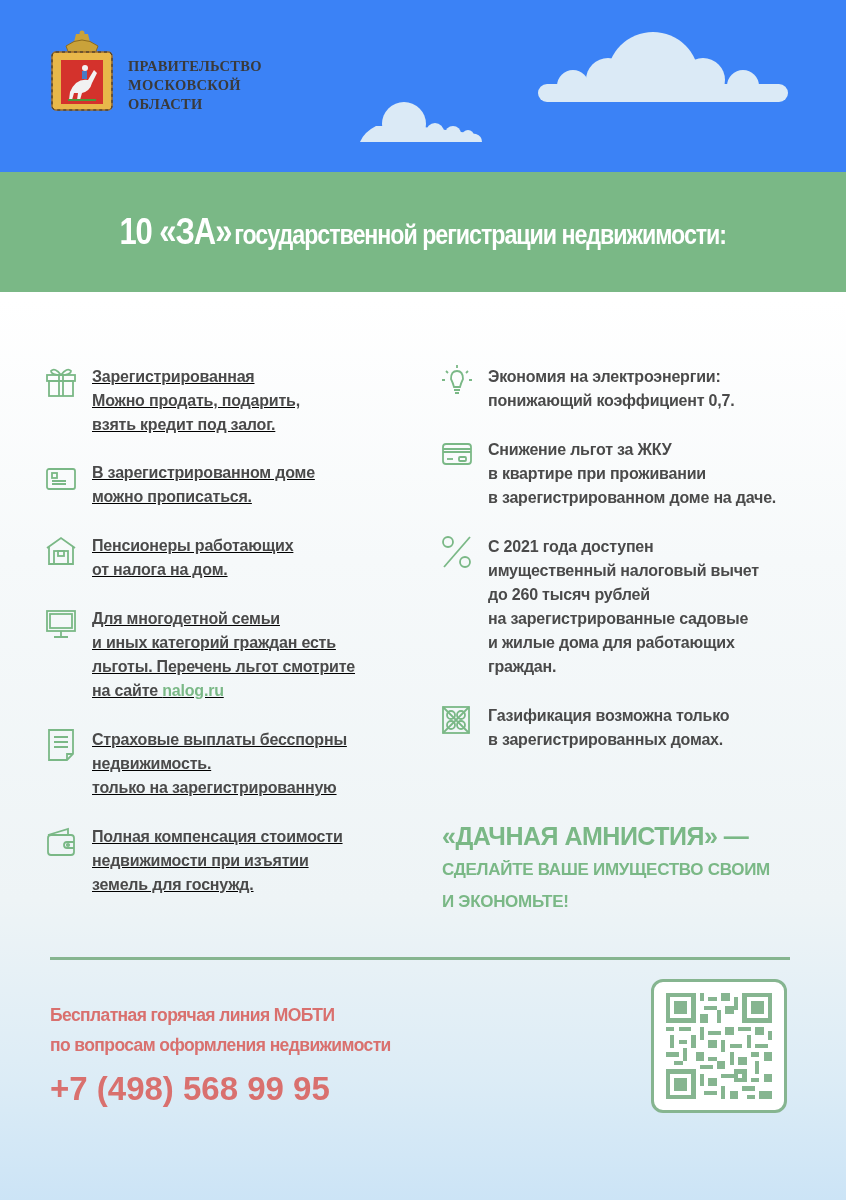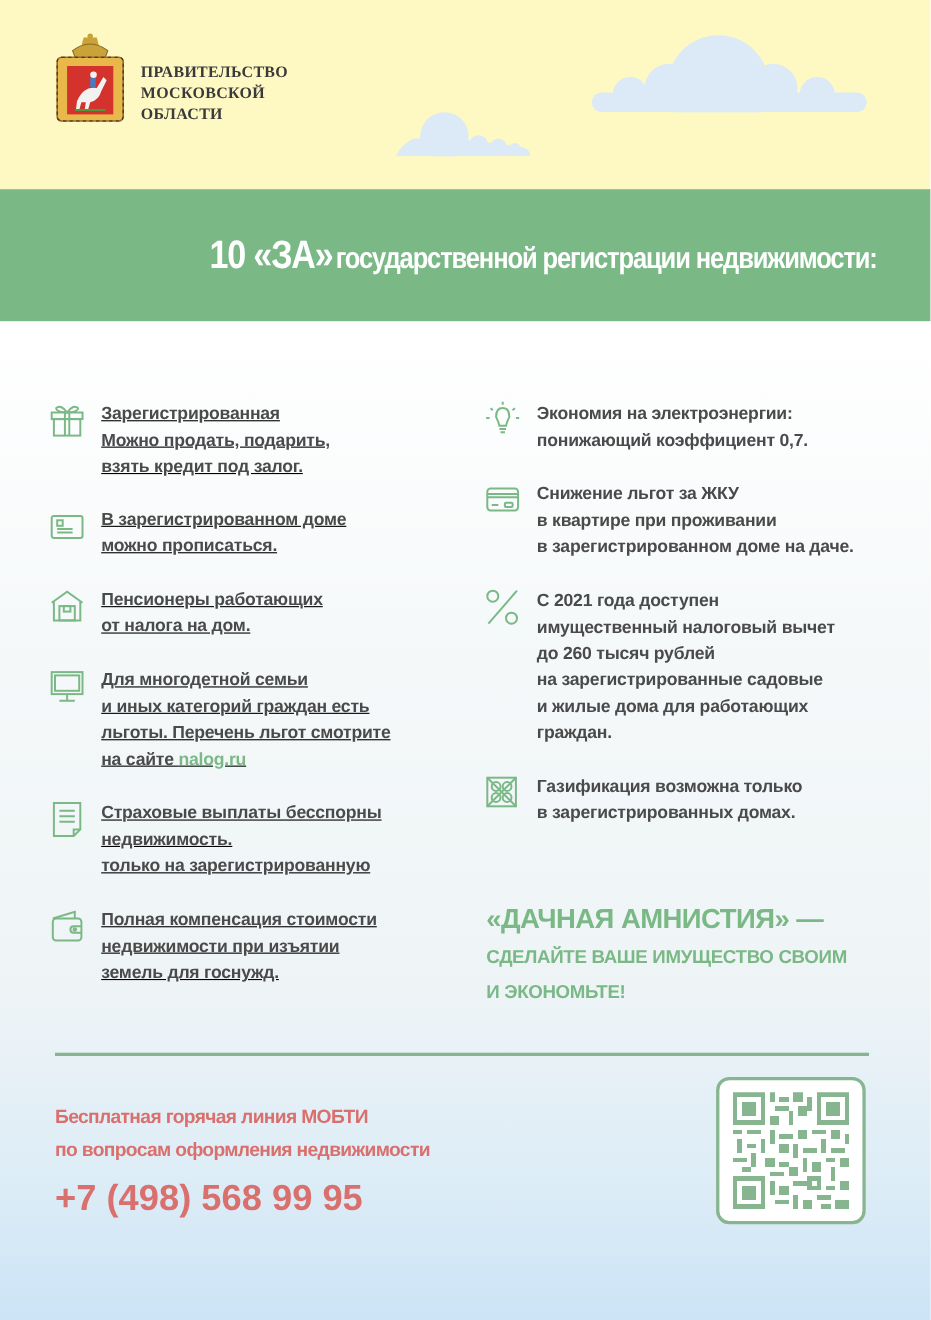--- a/index.html
+++ b/index.html
@@ -1,32 +1,32 @@
 <!DOCTYPE html>
 <html><head>
 <meta charset="utf-8">
 <style>
   html, body { margin: 0; padding: 0; }
   body {
     width: 846px; height: 1200px; position: relative; overflow: hidden;
     font-family: "Liberation Sans", sans-serif;
     background: linear-gradient(to bottom, #ffffff 0px, #ffffff 300px, #f6f9fa 560px, #eef4f6 900px, #dcecf6 1080px, #cce4f6 1200px);
   }
-  .header { position: absolute; left: 0; top: 0; width: 846px; height: 172px; background: #fef9c3; }
+  .header { position: absolute; left: 0; top: 0; width: 846px; height: 172px; background: #3b82f6; }
   .logo-emblem { position: absolute; left: 48px; top: 30px; width: 68px; height: 84px; }
   .logo-text {
     position: absolute; left: 128px; top: 57px;
     font-family: "Liberation Serif", serif; font-weight: bold; font-size: 14.5px;
     line-height: 19px; color: #3a3a3a; letter-spacing: 0.3px;
   }
   .logo-text div { white-space: nowrap; }
   .cloud { position: absolute; }
   .banner {
     position: absolute; left: 0; top: 172px; width: 846px; height: 120px;
-    background: #7ab886; display: flex; align-items: center; justify-content: flex-end;
+    background: #7ab886; display: flex; align-items: center; justify-content: center;
   }
   .banner-title {
     color: #fff; font-family: "Liberation Sans", sans-serif; font-weight: bold;
     white-space: nowrap; letter-spacing: -1.2px; transform: scaleX(0.86); transform-origin: center;
   }
   .banner-title .big { font-size: 36px; }
   .banner-title .rest { font-size: 27px; }
 
   .col { position: absolute; top: 365px; }
   .col-left { left: 44px; width: 360px; text-decoration: underline; }

